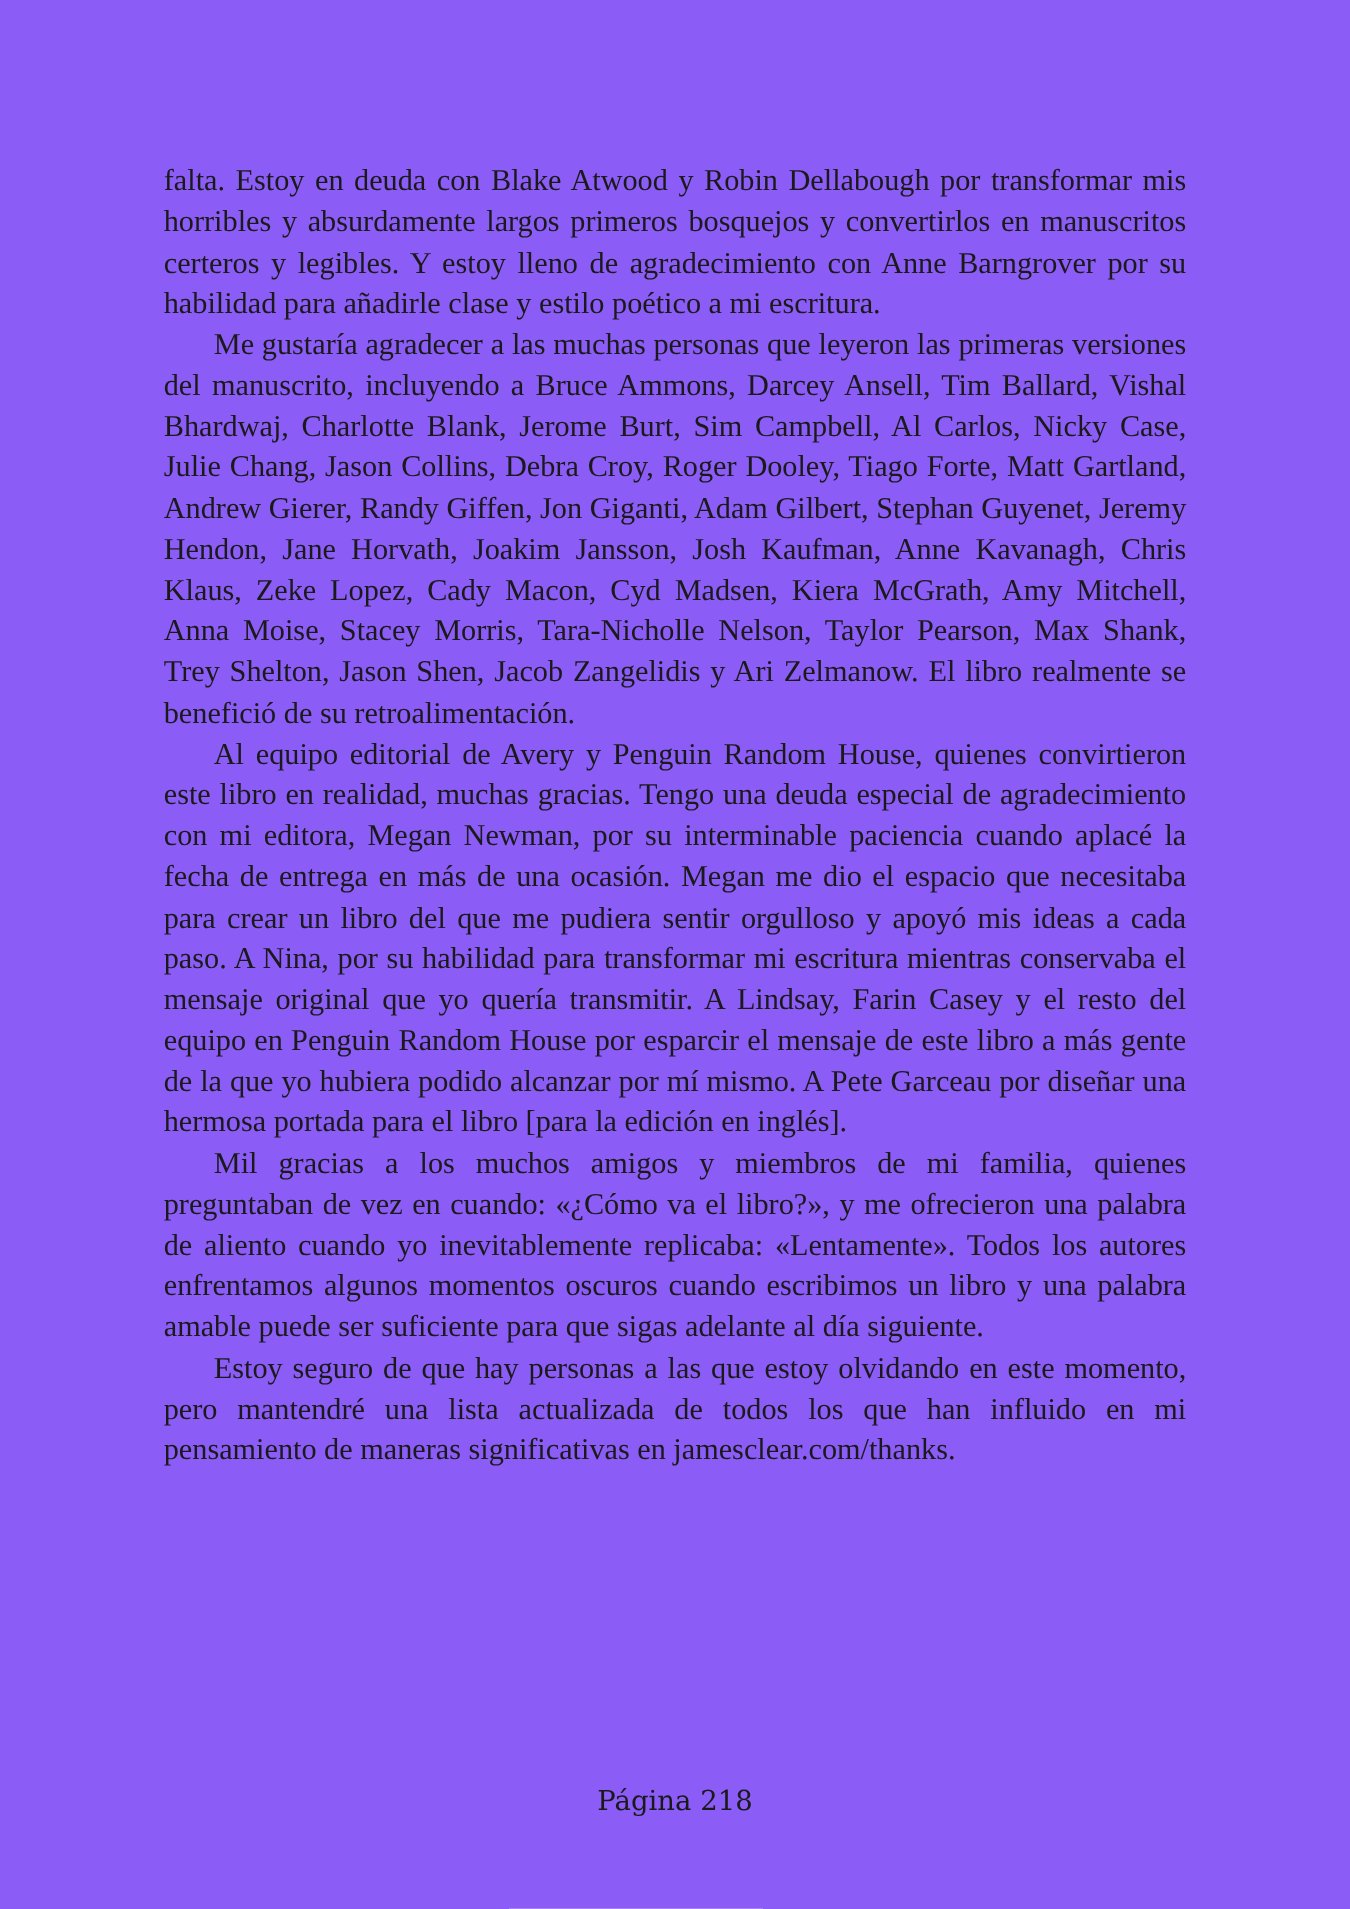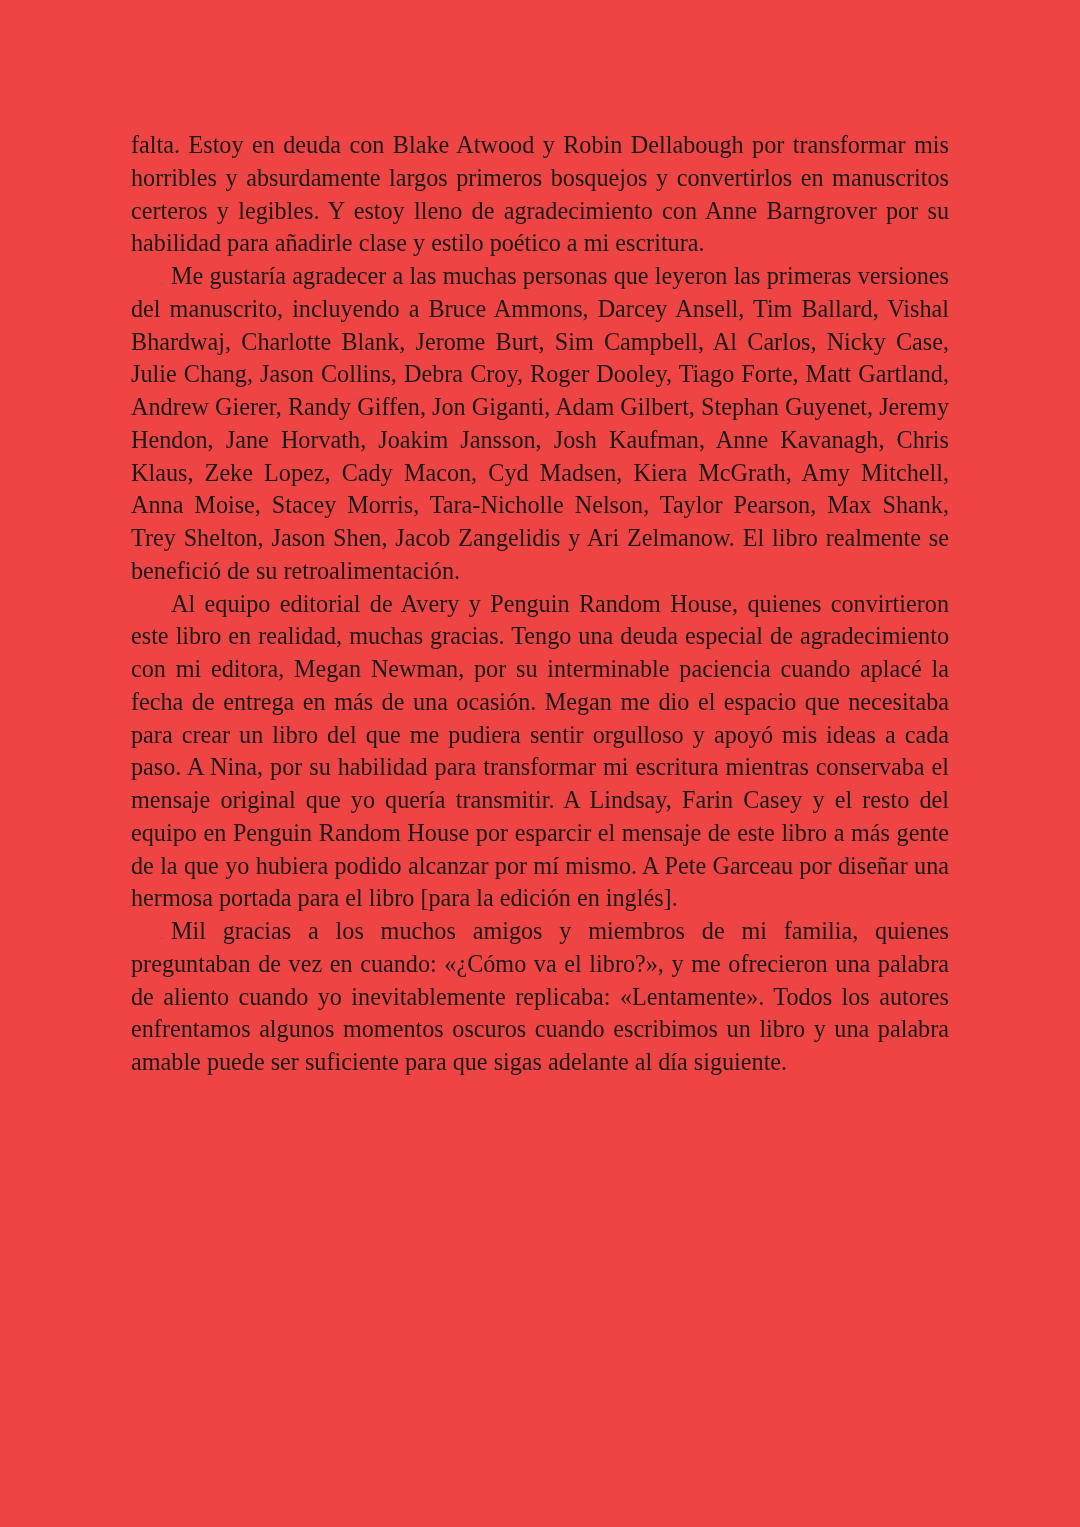--- a/index.html
+++ b/index.html
@@ -12,21 +12,21 @@
       height: 1527px;
       position: relative;
       overflow: hidden;
     }
     .page {
       position: absolute;
       left: 0;
       top: 0;
       width: 1080px;
       height: 1527px;
-      background: #ef4444;
+      background: #8b5cf6;
     }
     .body-text {
       position: absolute;
       left: 131px;
       top: 129px;
       width: 818px;
       font-family: "Liberation Serif", "DejaVu Serif", serif;
       font-size: 24.2px;
       line-height: 32.75px;
       color: #1a1a1a;
@@ -54,15 +54,17 @@
   </style>
 </head>
 <body>
 
 <div class="page">
   <div class="body-text">
     <p class="continued">falta. Estoy en deuda con Blake Atwood y Robin Dellabough por transformar mis horribles y absurdamente largos primeros bosquejos y convertirlos en manuscritos certeros y legibles. Y estoy lleno de agradecimiento con Anne Barngrover por su habilidad para añadirle clase y estilo poético a mi escritura.</p>
     <p>Me gustaría agradecer a las muchas personas que leyeron las primeras versiones del manuscrito, incluyendo a Bruce Ammons, Darcey Ansell, Tim Ballard, Vishal Bhardwaj, Charlotte Blank, Jerome Burt, Sim Campbell, Al Carlos, Nicky Case, Julie Chang, Jason Collins, Debra Croy, Roger Dooley, Tiago Forte, Matt Gartland, Andrew Gierer, Randy Giffen, Jon Giganti, Adam Gilbert, Stephan Guyenet, Jeremy Hendon, Jane Horvath, Joakim Jansson, Josh Kaufman, Anne Kavanagh, Chris Klaus, Zeke Lopez, Cady Macon, Cyd Madsen, Kiera McGrath, Amy Mitchell, Anna Moise, Stacey Morris, Tara-Nicholle Nelson, Taylor Pearson, Max Shank, Trey Shelton, Jason Shen, Jacob Zangelidis y Ari Zelmanow. El libro realmente se benefició de su retroalimentación.</p>
     <p>Al equipo editorial de Avery y Penguin Random House, quienes convirtieron este libro en realidad, muchas gracias. Tengo una deuda especial de agradecimiento con mi editora, Megan Newman, por su interminable paciencia cuando aplacé la fecha de entrega en más de una ocasión. Megan me dio el espacio que necesitaba para crear un libro del que me pudiera sentir orgulloso y apoyó mis ideas a cada paso. A Nina, por su habilidad para transformar mi escritura mientras conservaba el mensaje original que yo quería transmitir. A Lindsay, Farin Casey y el resto del equipo en Penguin Random House por esparcir el mensaje de este libro a más gente de la que yo hubiera podido alcanzar por mí mismo. A Pete Garceau por diseñar una hermosa portada para el libro [para la edición en inglés].</p>
     <p>Mil gracias a los muchos amigos y miembros de mi familia, quienes preguntaban de vez en cuando: «¿Cómo va el libro?», y me ofrecieron una palabra de aliento cuando yo inevitablemente replicaba: «Lentamente». Todos los autores enfrentamos algunos momentos oscuros cuando escribimos un libro y una palabra amable puede ser suficiente para que sigas adelante al día siguiente.</p>
+    <p>Estoy seguro de que hay personas a las que estoy olvidando en este momento, pero mantendré una lista actualizada de todos los que han influido en mi pensamiento de maneras significativas en jamesclear.com/thanks.</p>
   </div>
 
+  <div class="footer">Página 218</div>
 </div>
 
 </body></html>

